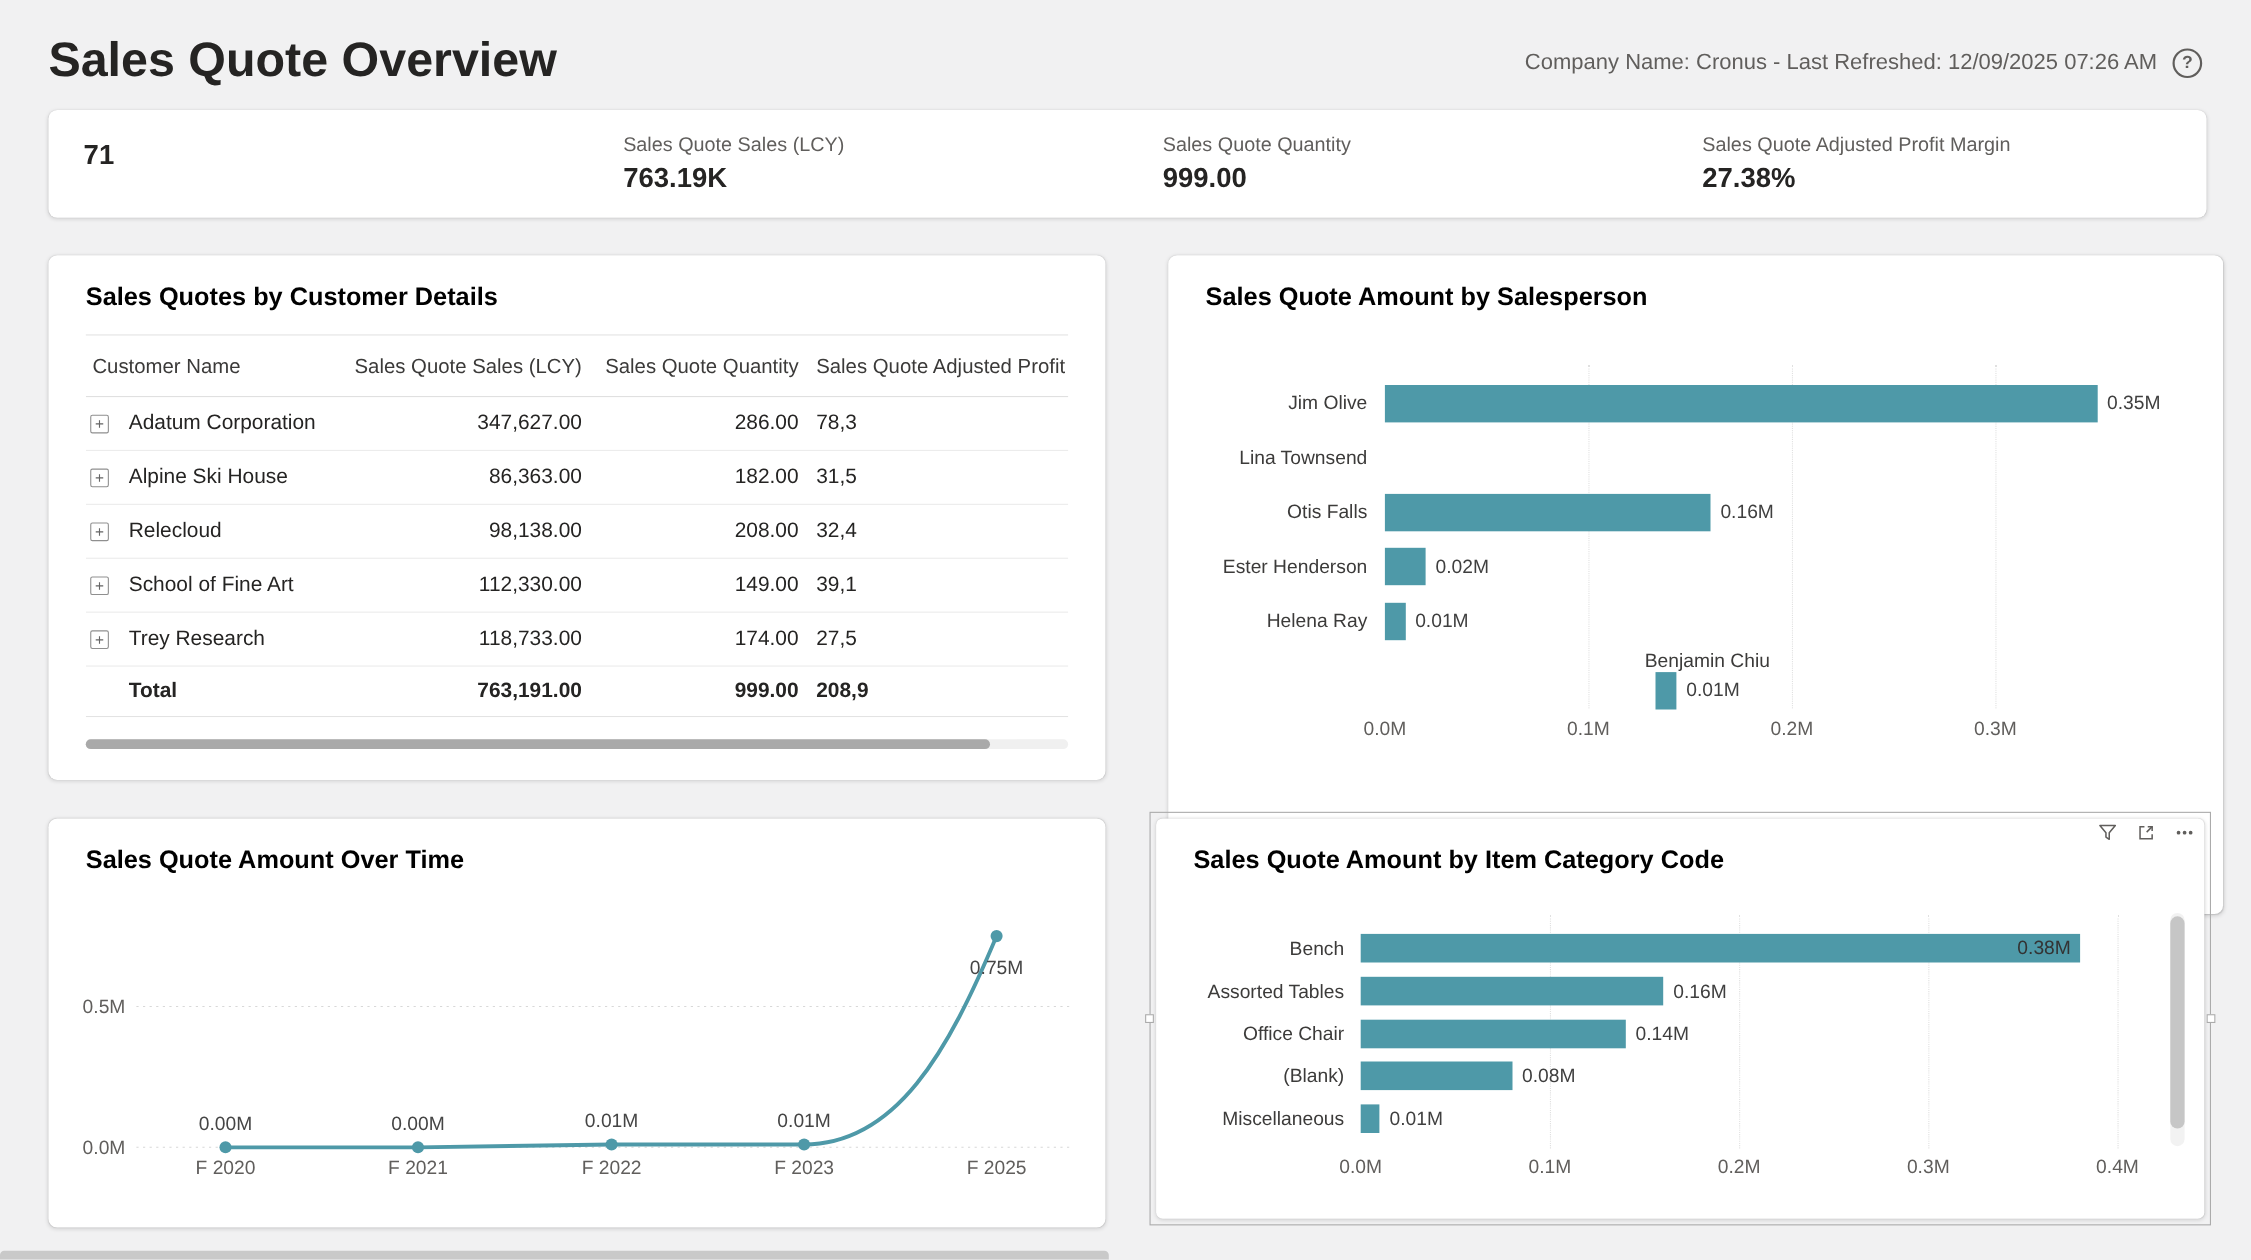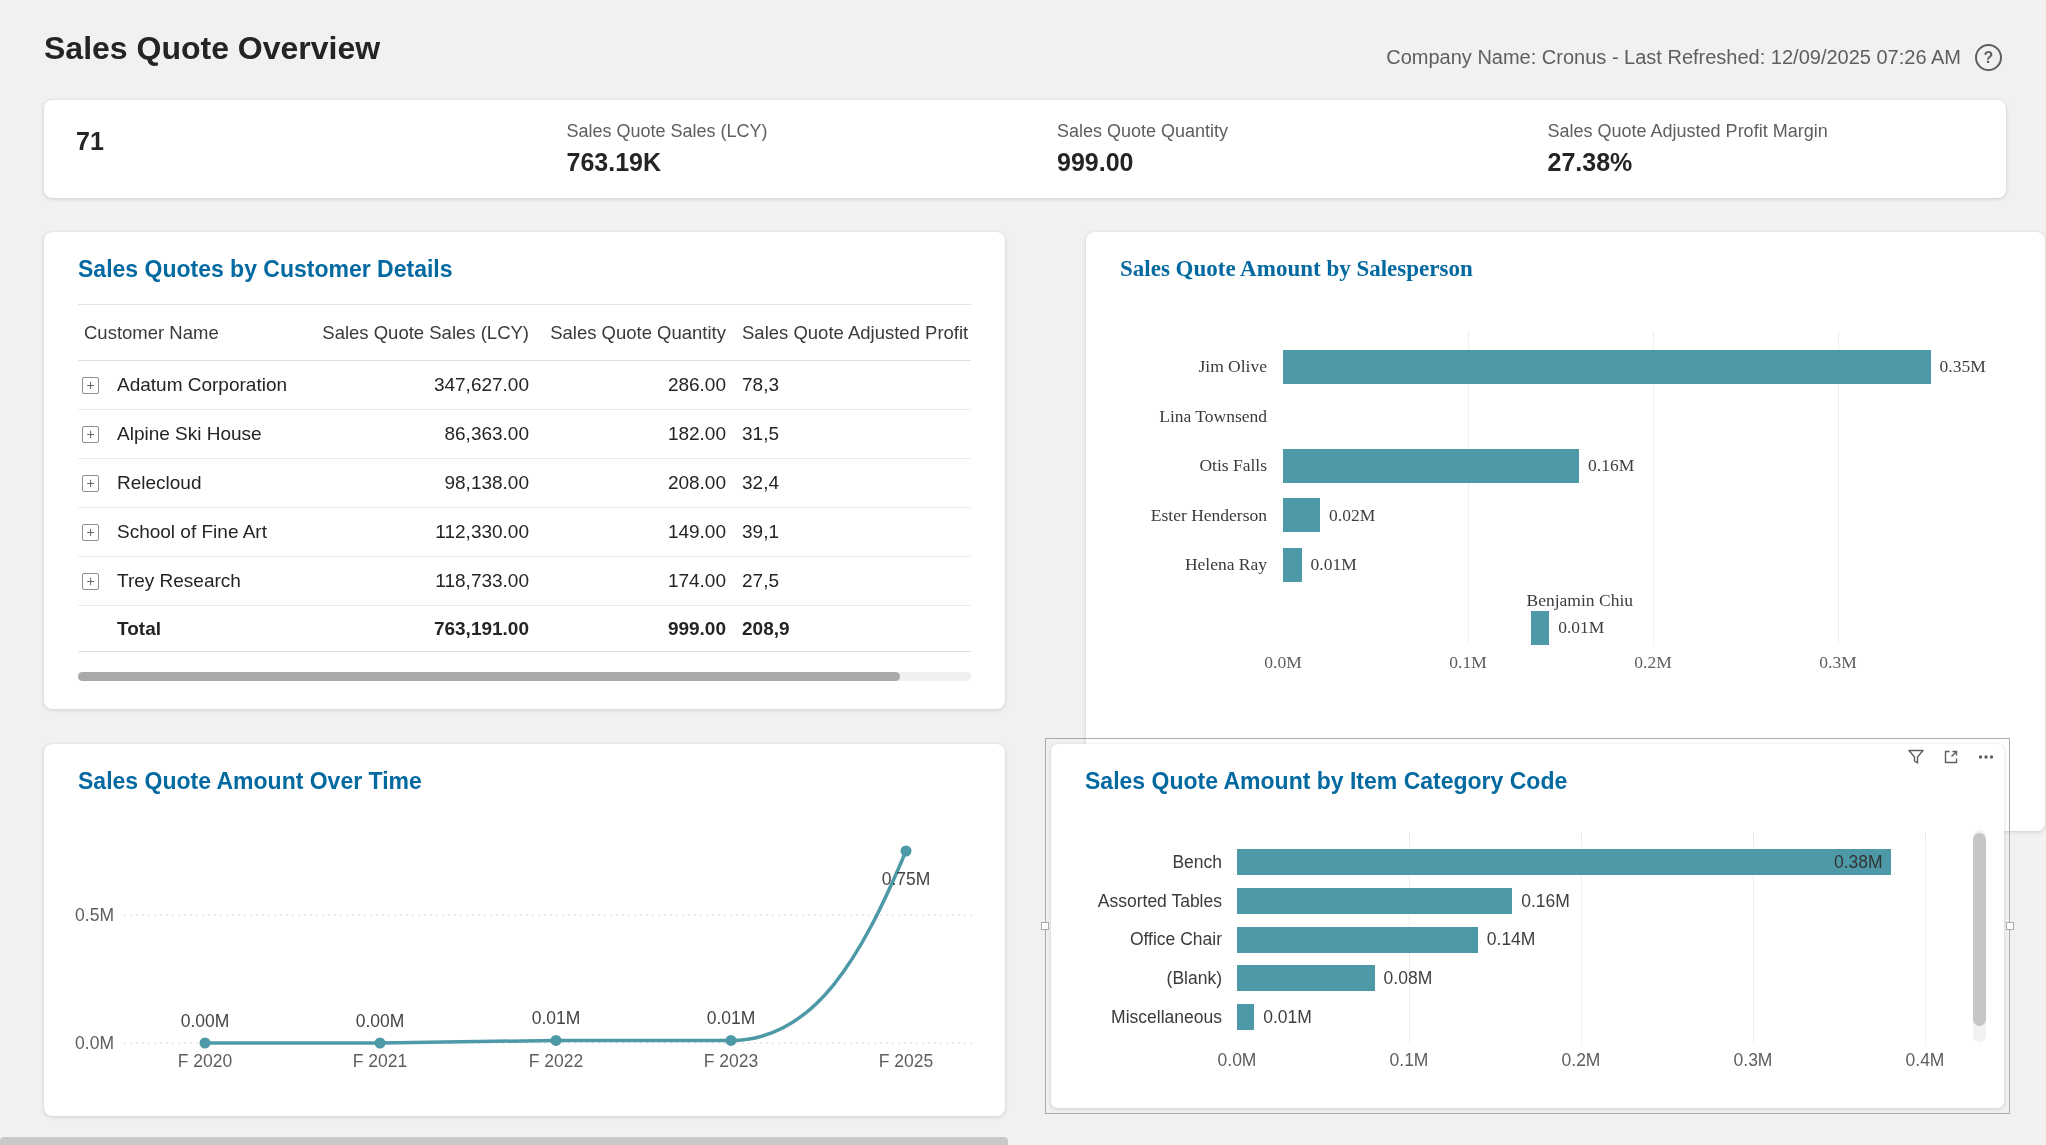--- a/index.html
+++ b/index.html
@@ -4,26 +4,26 @@
 <style>
   * { margin:0; padding:0; box-sizing:border-box; }
   html,body { width:2046px; height:1145px; }
   body {
     font-family:"Liberation Sans", sans-serif;
     background:#f1f1f2;
     color:#252423;
     position:relative;
     overflow:hidden;
   }
-  .page-title { position:absolute; left:44px; top:30px; font-size:32px; font-weight:600; color:#252423; }
+  .page-title { position:absolute; left:44px; top:30px; font-size:44px; font-weight:600; color:#252423; }
   .header-meta { position:absolute; right:44px; top:44px; display:flex; align-items:center; gap:14px; color:#605e5c; font-size:20px; }
   .help-icon { width:27px; height:27px; border:2px solid #605e5c; border-radius:50%; display:flex; align-items:center; justify-content:center; font-size:16px; font-weight:700; color:#605e5c; cursor:pointer; }
 
   .card { position:absolute; background:#fff; border-radius:8px; box-shadow:0 1px 4px rgba(0,0,0,.14), 0 0 1px rgba(0,0,0,.1); }
-  .card-title { position:absolute; left:34px; top:24px; font-size:23px; font-weight:700; color:#0369a1; white-space:nowrap; }
+  .card-title { position:absolute; left:34px; top:24px; font-size:23px; font-weight:700; color:#000000; white-space:nowrap; }
 
   
   .kpi-card { left:44px; top:100px; width:1962px; height:98px; display:grid; grid-template-columns:repeat(4,1fr); align-content:center; }
   .kpi-cell { padding-left:32px; }
   .kpi-label { font-size:18px; color:#605e5c; }
   .kpi-value { font-size:25px; font-weight:700; color:#252423; margin-top:6px; }
 
   
   .table-card { left:44px; top:232px; width:961px; height:477px; }
   .table-clip { position:absolute; left:34px; right:34px; top:72px; height:348px; overflow:hidden; border-top:1px solid #e3e3e3; }
@@ -36,21 +36,21 @@
   .tc2 { width:211px; text-align:right; }
   .tc3 { width:197px; text-align:right; }
   .tc4 { width:260px; padding-left:16px; text-align:left; overflow:hidden; }
   .expand-box { width:17px; height:17px; border:1px solid #8f8f8f; border-radius:2px; display:flex; align-items:center; justify-content:center; font-size:14px; line-height:1; color:#666; flex:none; cursor:pointer; }
   .trow.total { height:46px; font-weight:700; border-bottom:1px solid #e0e0e0; }
   .trow.total .tc1 { padding-left:39px; }
   .hscroll { position:absolute; left:34px; right:34px; bottom:28px; height:9px; border-radius:5px; background:#f0f0f0; }
   .hthumb { width:92%; height:9px; border-radius:5px; background:#a9a9a9; }
 
   
-  .sp-card { left:1086px; top:232px; width:959px; height:599px;font-family:Liberation Serif, serif; }
+  .sp-card { left:1062px; top:232px; width:959px; height:599px; }
   .bar-rows { position:absolute; left:34px; right:30px; }
   .bar-row { display:flex; align-items:center; }
   .bar-label { flex:none; text-align:right; color:#3c3b3a; font-size:17.5px; white-space:nowrap; }
   .bar-track { flex:1; position:relative; display:flex; align-items:center; min-width:0; }
   .bar { background:var(--teal,#4e99a8); position:relative; flex:none; }
   .bar-value { margin-left:9px; font-size:17.5px; color:#3f3f3f; white-space:nowrap; }
   .bar-value.inside { position:absolute; right:8px; top:50%; transform:translateY(-50%); margin:0; color:#333; }
   .axis-tick { position:absolute; transform:translateX(-50%); font-size:17.5px; color:#605e5c; white-space:nowrap; }
   .gridline-v { position:absolute; width:0; border-left:1px dotted #e0e0e0; }
 

